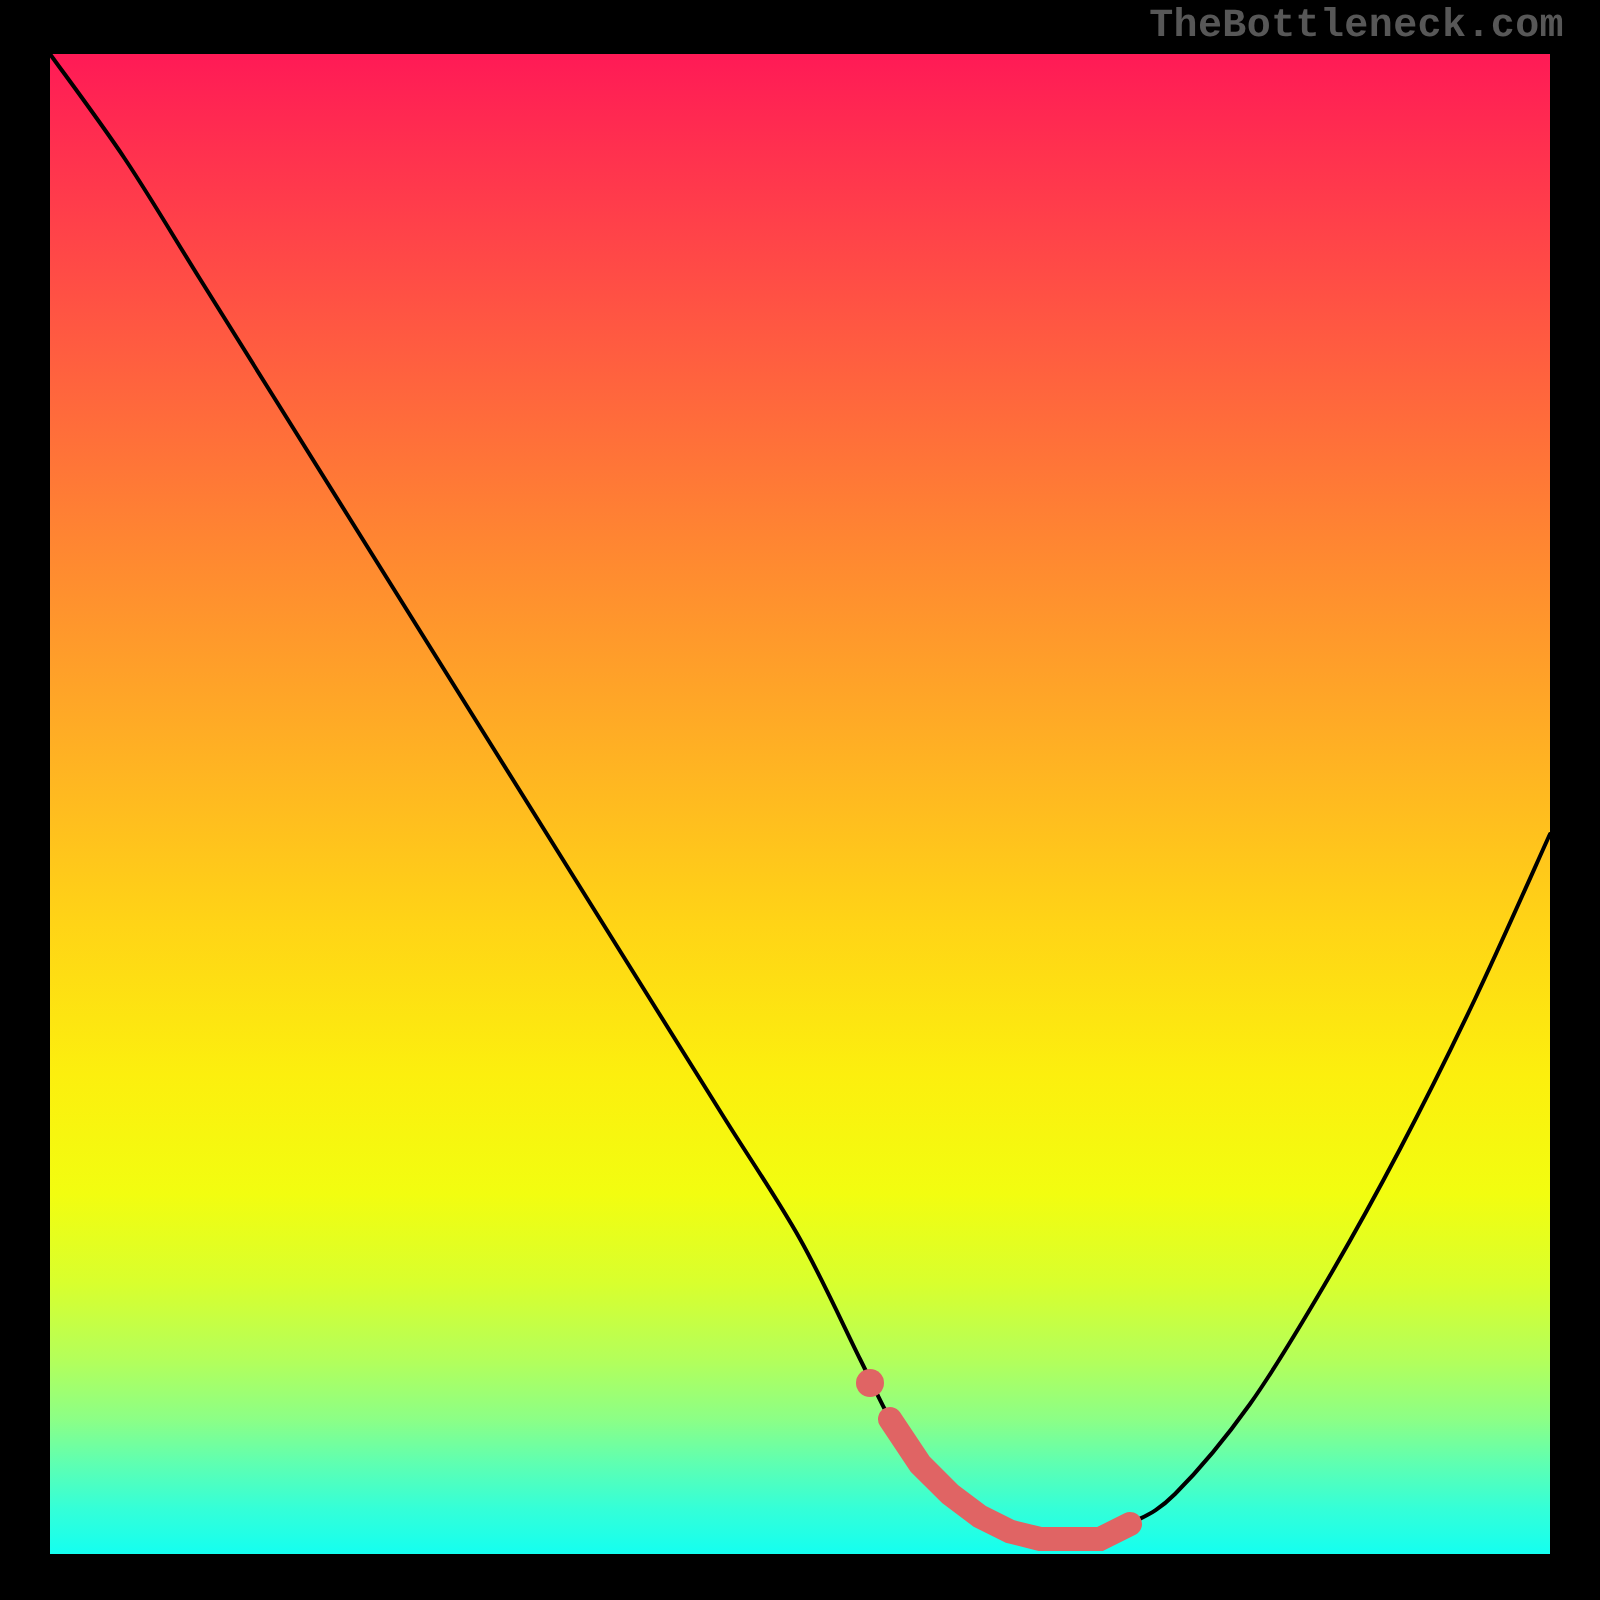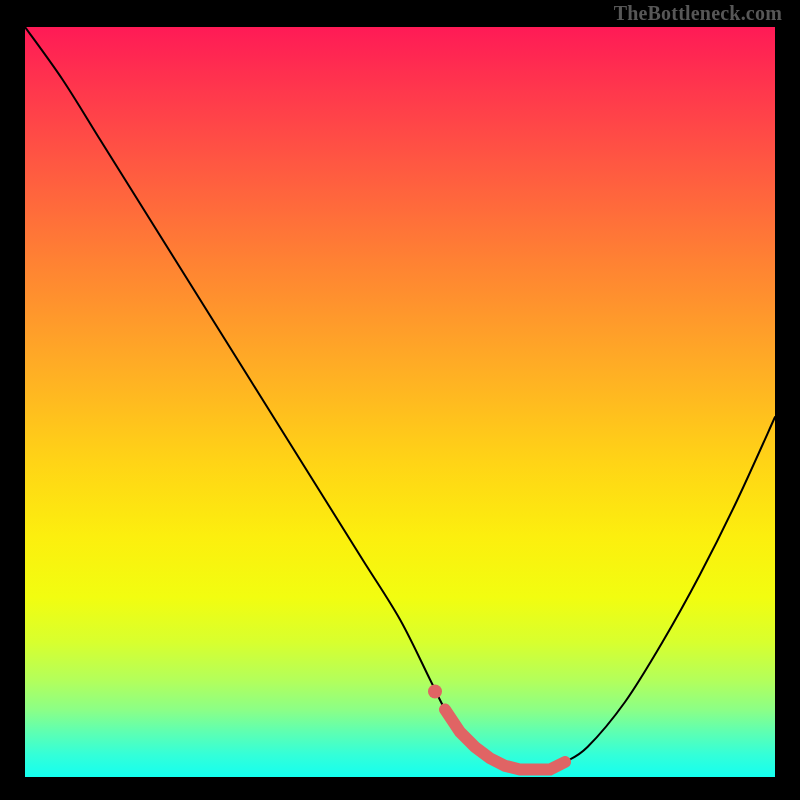--- a/index.html
+++ b/index.html
@@ -7,21 +7,21 @@
   .stage {
     position: relative;
     width: 800px;
     height: 800px;
     background: #000;
   }
   .attribution {
     position: absolute;
     top: 2px;
     right: 18px;
-    font-family: Liberation Serif, serif;
+    font-family: Liberation Mono, monospace;
     font-size: 20px;
     font-weight: 600;
     color: #575757;
     letter-spacing: 0.2px;
   }
   .plot {
     position: absolute;
     left: 25px;
     top: 27px;
     width: 750px;

